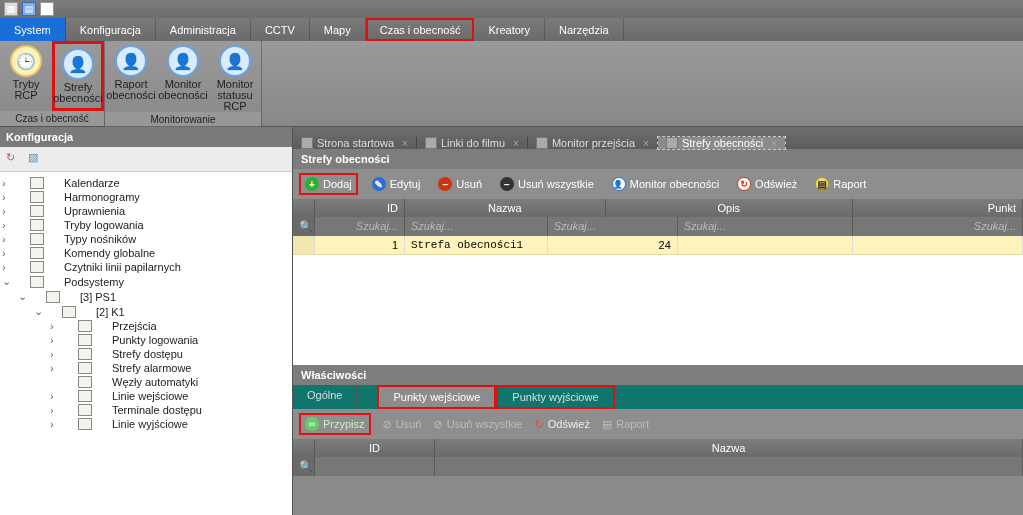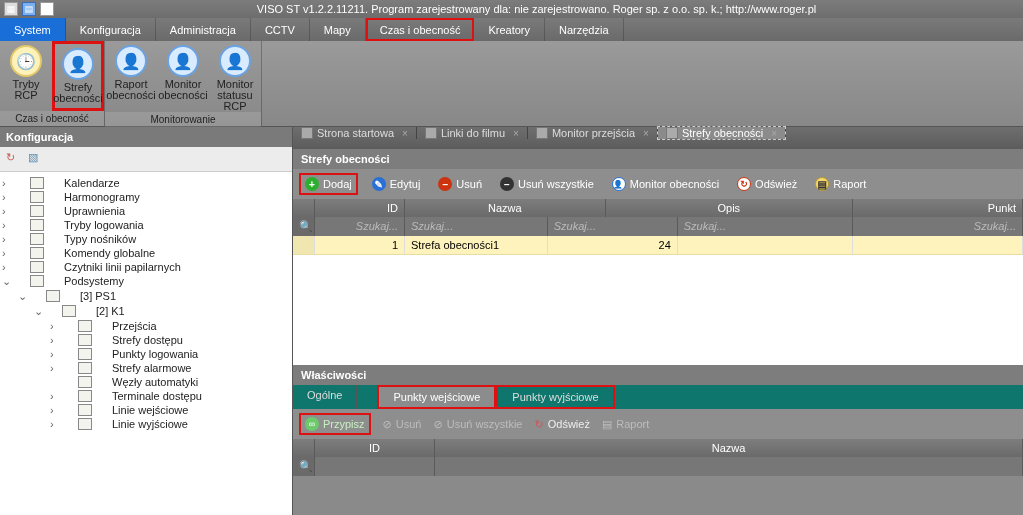--- a/index.html
+++ b/index.html
@@ -33,29 +33,29 @@
 
   
   .nav-panel { width:293px; background:#7f7f7f; display:flex; flex-direction:column; border-right:1px solid #555; }
   .panel-header { background:linear-gradient(#6f6f6f,#5d5d5d); color:#eee; font-size:11px; padding:3px 6px; display:flex; align-items:center; }
   .panel-header .pins { margin-left:auto; display:flex; gap:4px; font-size:10px; color:#ddd; }
   .nav-sub { background:#7a7a7a; color:#fff; font-size:11px; font-weight:bold; padding:4px 6px; }
   .nav-tools { background:#ececec; padding:4px 6px; display:flex; gap:6px; border-bottom:1px solid #ccc; }
   .nav-tools .tool { width:16px; height:16px; }
   .tree-wrap { background:#fff; flex:1; overflow:auto; padding:4px 2px; }
   .tree ul { list-style:none; padding-left:16px; }
-  .tree li { padding:1px 0; white-space:nowrap; display:flex; align-items:flex-start; gap:20px; color:#222; }
+  .tree li { padding:1px 0; white-space:nowrap; display:flex; align-items:flex-end; gap:20px; color:#222; }
   .tree li::before { content:"›"; color:#666; width:8px; display:inline-block; }
   .tree li.open::before { content:"⌄"; }
   .tree li.leaf::before { content:""; width:8px; }
   .ticon { display:inline-block; width:14px; height:12px; border:1px solid #888; background:#f4f4ee; font-size:8px; text-align:center; line-height:10px; }
 
   
   .content { flex:1; display:flex; flex-direction:column; background:#8a8a8a; }
-  .doctabs { background:linear-gradient(#6e6e6e,#5c5c5c); height:22px; display:flex; align-items:flex-start; }
+  .doctabs { background:linear-gradient(#6e6e6e,#5c5c5c); height:22px; display:flex; align-items:flex-end; }
   .doctab { display:flex; align-items:center; gap:4px; padding:0 8px; color:#ddd; border-right:1px solid #444; cursor:pointer; }
   .doctab .dicon { width:12px; height:12px; background:#aaa; border:1px solid #777; }
   .doctab .x { font-size:10px; color:#aaa; margin-left:4px; }
   .doctab.active { background:#8b8b8b; color:#fff; }
   .doctab.active-box { position:relative; }
   .doctab.active-box::after{content:"";position:absolute;inset:-1px;border:1px dashed #ccc;pointer-events:none;}
 
   .panel-title { background:#7d7d7d; color:#fff; padding:4px 8px; font-weight:bold; }
 
   .toolbar { background:#8e8e8e; display:flex; align-items:center; padding:4px 6px; gap:10px; }
@@ -73,21 +73,21 @@
   
   .grid { background:#fff; }
   .grid-head { display:flex; background:linear-gradient(#7d7d7d,#6a6a6a); color:#fff; }
   .grid-head .gh, .grid-filter .gf, .grid-row .gc { padding:3px 6px; border-right:1px solid #5a5a5a; }
   .gh0{width:22px;} .gh1{width:90px;text-align:right;} .gh2{flex:1.2;} .gh3{width:130px;} .gh4{flex:1.5;} .gh5{width:170px;text-align:right;}
   .grid-filter { display:flex; background:#777; color:#bbb; font-style:italic; }
   .grid-filter .gf { border-right:1px solid #5a5a5a; }
   .gf0{width:22px;background:#6a6a6a;text-align:center;font-style:normal;color:#ddd;}
   .grid-row { display:flex; background:#fff3bd; }
   .grid-row .gc { border-right:1px solid #ddd; border-bottom:1px solid #e8dca0; }
-  .gc0{width:22px;background:#efe6b0;} .gc1{width:90px;text-align:right;} .gc2{flex:1.2;} .gc3{width:130px;text-align:right;} .gc4{flex:1.5;} .gc5{width:170px;}
+  .gc0{width:22px;background:#efe6b0;} .gc1{width:90px;text-align:right;} .gc2{flex:1.2;font-family:Liberation Mono, monospace;} .gc3{width:130px;text-align:right;} .gc4{flex:1.5;} .gc5{width:170px;}
   .grid-empty{height:110px;}
 
   
   .props-title { background:#7d7d7d; color:#fff; padding:4px 8px; font-weight:bold; }
   .prop-tabs { display:flex; background:#0f766e; }
   .prop-tab { padding:4px 14px; color:#ddd; cursor:pointer; border-right:1px solid #555; }
   .prop-tab.active { background:#8c8c8c; color:#fff;margin-left:20px; }
   .prop-tab.hl { border:2px solid #d11; }
   .toolbar2 { background:#8e8e8e; display:flex; align-items:center; padding:4px 6px; gap:12px; }
   .toolbar2 .tbtn2 { display:flex; align-items:center; gap:4px; color:#eee; cursor:pointer; }
@@ -104,21 +104,20 @@
 </style>
 </head>
 <body>
 
 <div class="titlebar">
   <div class="tb-left">
     <div class="tb-icon">▦</div>
     <div class="tb-icon" style="background:#7bb0f0;border-color:#3a6db8">▤</div>
     <div class="tb-icon" style="background:#fff">⌂</div>
   </div>
-  <div class="tb-title">VISO ST v1.2.2.11211. Program zarejestrowany dla: nie zarejestrowano. Roger sp. z o.o. sp. k.; http://www.roger.pl</div>
 </div>
 
 <div class="menubar">
   <div class="mi active">System</div>
   <div class="mi">Konfiguracja</div>
   <div class="mi">Administracja</div>
   <div class="mi">CCTV</div>
   <div class="mi">Mapy</div>
   <div class="mi highlight">Czas i obecność</div>
   <div class="mi">Kreatory</div>
@@ -220,41 +219,41 @@
                 <span class="ticon"></span>
                 <span>[2] K1</span>
               </li>
               <ul>
                 <li>
                   <span class="ticon"></span>
                   <span>Przejścia</span>
                 </li>
                 <li>
                   <span class="ticon"></span>
+                  <span>Punkty logowania</span>
+                </li>
+                <li>
+                  <span class="ticon"></span>
                   <span>Strefy dostępu</span>
                 </li>
                 <li>
                   <span class="ticon"></span>
-                  <span>Punkty logowania</span>
-                </li>
-                <li>
-                  <span class="ticon"></span>
                   <span>Strefy alarmowe</span>
                 </li>
                 <li class="leaf">
                   <span class="ticon"></span>
                   <span>Węzły automatyki</span>
                 </li>
                 <li>
                   <span class="ticon"></span>
+                  <span>Linie wejściowe</span>
+                </li>
+                <li>
+                  <span class="ticon"></span>
                   <span>Terminale dostępu</span>
-                </li>
-                <li>
-                  <span class="ticon"></span>
-                  <span>Linie wejściowe</span>
                 </li>
                 <li>
                   <span class="ticon"></span>
                   <span>Linie wyjściowe</span>
                 </li>
               </ul>
             </ul>
           </ul>
         </ul>
     </div>

